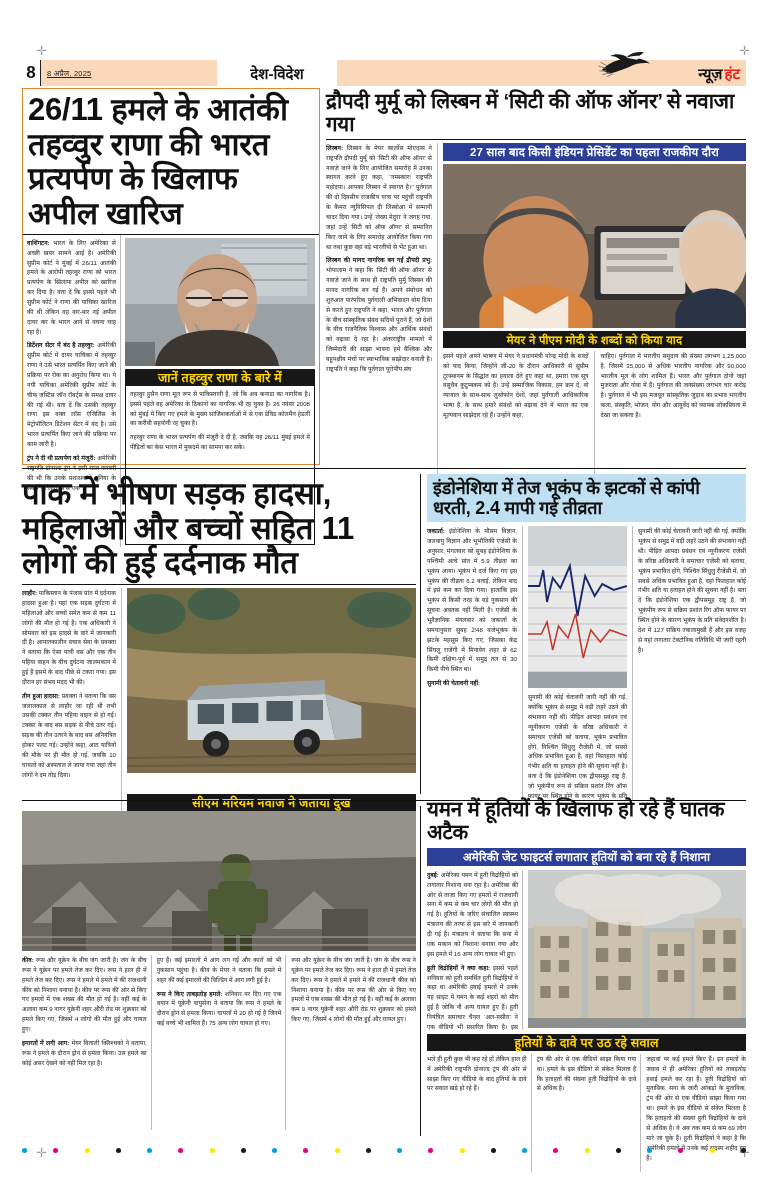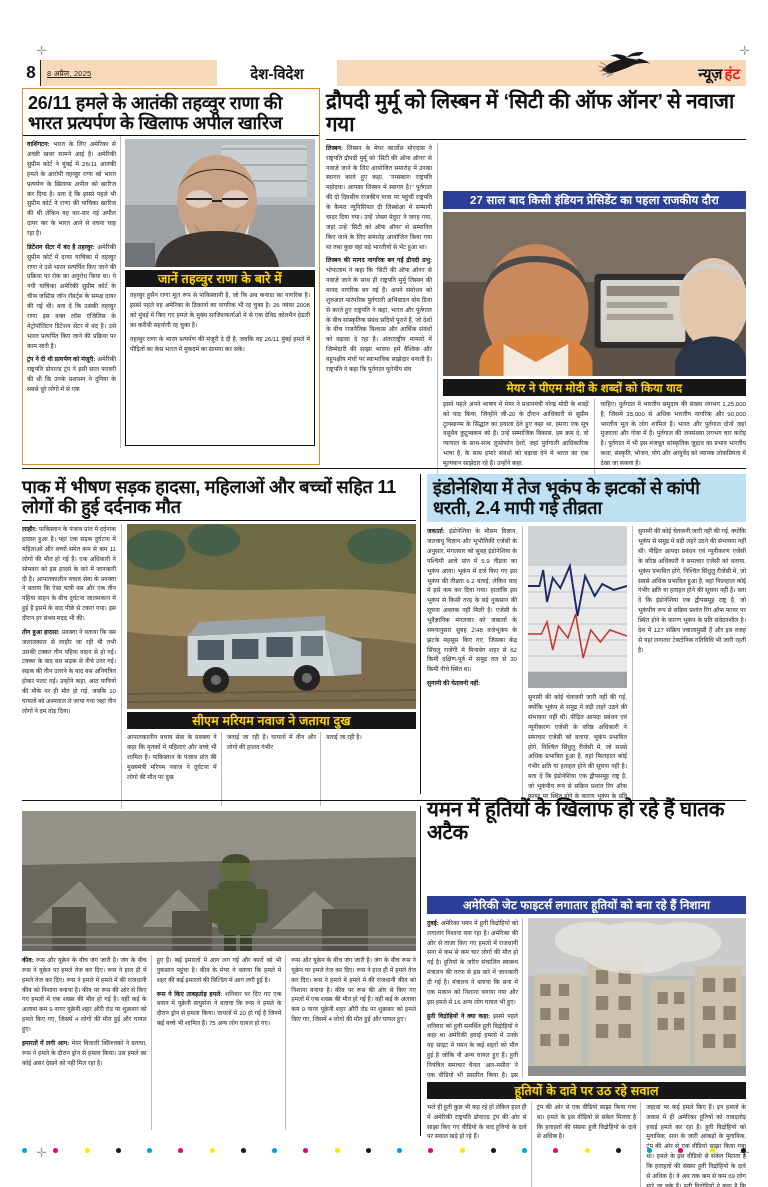--- a/index.html
+++ b/index.html
@@ -47,40 +47,40 @@
   }
   .logo-bird{position:absolute;left:6px;top:-14px;width:56px;height:34px;}
   .logo-txt1{font-size:15px;font-weight:bold;color:#111;}
   .logo-txt2{font-size:15px;font-weight:bold;color:#e8241c;}
 
   
   .hl{
     font-weight:bold;color:#111;letter-spacing:-0.2px;
     line-height:1.12;
   }
-  .hl-xl{font-size:18px;}
+  .hl-xl{font-size:31px;}
   .hl-lg{font-size:20.5px;}
   .hl-md{font-size:18px;}
   .bodytxt{
     font-size:6.1px;line-height:1.62;text-align:justify;
     color:#1b1b1b;
     -webkit-hyphens:auto;hyphens:auto;word-break:break-word;
   }
   .bodytxt b{font-weight:bold;}
   .col{box-sizing:border-box;}
 
   .banner-dark{
     background:#171717;color:#ffd400;font-weight:bold;
     display:flex;align-items:center;justify-content:center;
     font-size:12.5px;letter-spacing:.2px;
   }
   .banner-blue{
     background:#2b3f97;color:#ffffff;font-weight:bold;
     display:flex;align-items:center;justify-content:center;
-    font-size:11.5px;letter-spacing:.2px;margin-top:48px;
+    font-size:11.5px;letter-spacing:.2px;
   }
   .boxed{border:1px solid #e08a2e;}
 
   .photo{position:relative;overflow:hidden;background:#8c8c8c;}
   .hrule{width:100%;height:1px;background:#111;}
   .vrule{width:1px;background:#111;}
 
   
   .footdots{position:absolute;left:22px;bottom:34px;width:724px;height:6px;
     display:flex;justify-content:space-between;align-items:center;}
@@ -242,21 +242,21 @@
               <circle cx="178" cy="154" r="13" fill="#232323"></circle>
                 <circle cx="178" cy="154" r="5" fill="#6d6d6d"></circle>
               <path d="M196 106 L232 118 L232 150 L206 152Z" fill="#b4bcc0"></path>
             </g>
             <g stroke="#5d5137" stroke-width="2" opacity=".6">
               <path d="M0 170 L286 166"></path>
                 <path d="M0 178 L286 176"></path>
             </g>
           </svg>
         </div>
-        <div class="banner-dark" style="height:17px;margin-top:3px;">सीएम मरियम नवाज ने जताया दुख</div>
+        <div class="banner-dark" style="height:17px;margin-top:21px;">सीएम मरियम नवाज ने जताया दुख</div>
         <div style="display:flex;gap:5px;margin-top:3px;height:74px;overflow:hidden;">
           <div class="col" style="flex:1;border-right:1px solid #bbb;padding-right:4px;">
             <p class="bodytxt" style="margin:0;">आपातकालीन बचाव सेवा के प्रवक्ता ने कहा कि मृतकों में महिलाएं और बच्चे भी शामिल हैं। पाकिस्तान के पंजाब प्रांत की मुख्यमंत्री मरियम नवाज ने दुर्घटना में लोगों की मौत पर दुख</p>
           </div>
           <div class="col" style="flex:1;border-right:1px solid #bbb;padding-right:4px;">
             <p class="bodytxt" style="margin:0;">जताई जा रही है। घायलों में तीन और लोगों की हालत गंभीर</p>
           </div>
           <div class="col" style="flex:1;">
             <p class="bodytxt" style="margin:0;">बताई जा रही है।</p>
           </div>

